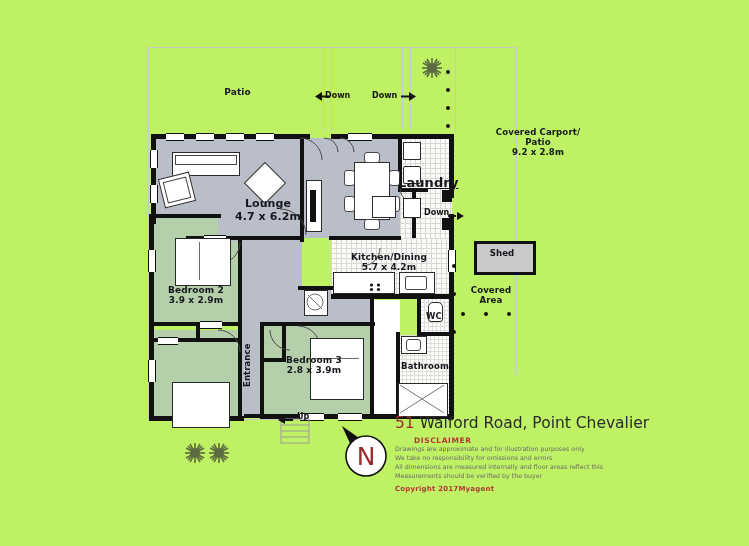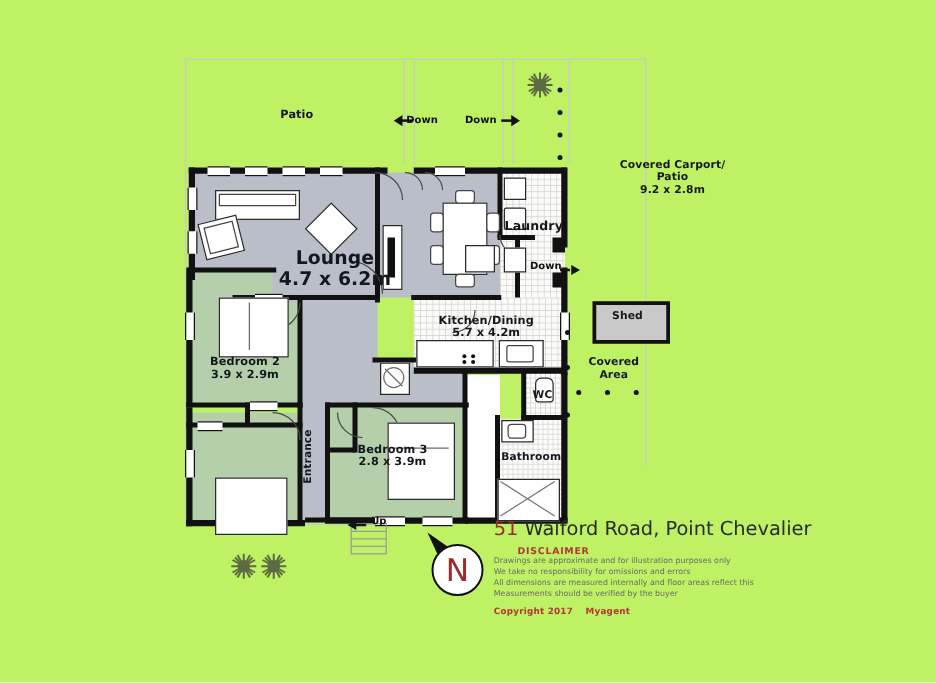--- a/index.html
+++ b/index.html
@@ -40,21 +40,21 @@
   .arrowtxt{position:absolute;font-size:8px;font-weight:bold;color:#111;}
 
   
   #titleblock{position:absolute;left:395px;top:414px;width:300px;}
   #addr{font-size:15.5px;color:#2b2b2b;font-weight:normal;white-space:nowrap;}
   #addr .num{color:#9c2b2b;}
   #disclaimer-h{font-size:7.5px;font-weight:bold;color:#b33636;
                 letter-spacing:.6px;margin-top:4px;padding-left:19px;}
   .disc-line{font-size:6.3px;color:#6b6b6b;line-height:1.42;}
   #copy{margin-top:4px;font-size:7px;font-weight:bold;color:#b33636;letter-spacing:.2px;}
-  #copy .ag{margin-left:10px;}
+  #copy .ag{}
 
   
   #compass{position:absolute;left:340px;top:424px;width:52px;height:56px;}
   .vert{writing-mode:vertical-rl;transform:rotate(180deg);}
 </style>
 </head>
 <body>
 
 <div id="stage">
 
@@ -239,31 +239,31 @@
 
   <svg class="abs" style="left:280px;top:418px;width:50px;height:32px;">
     <g stroke="#9a9a9a" stroke-width="1" fill="none">
       <rect x="1" y="1" width="28" height="24"></rect>
       <line x1="1" y1="7" x2="29" y2="7"></line>
         <line x1="1" y1="13" x2="29" y2="13"></line>
         <line x1="1" y1="19" x2="29" y2="19"></line>
     </g>
   </svg>
 
-  <div class="lbl" style="left:222px;top:198px;width:92px;font-size:15px;">
+  <div class="lbl" style="left:222px;top:198px;width:92px;font-size:11px;">
     <span>Lounge</span>
     <span class="l2">4.7 x 6.2m</span>
   </div>
 
   <div class="lbl" style="left:337px;top:252px;width:104px;font-size:9px;">
     <span>Kitchen/Dining</span>
     <span class="l2">5.7 x 4.2m</span>
   </div>
 
-  <div class="lbl" style="left:398px;top:176px;width:58px;font-size:10px;">
+  <div class="lbl" style="left:398px;top:176px;width:58px;font-size:13px;text-decoration:underline;">
     <span>Laundry</span>
   </div>
 
   <div class="lbl" style="left:152px;top:285px;width:88px;font-size:9px;">
     <span>Bedroom 2</span>
     <span class="l2">3.9 x 2.9m</span>
   </div>
 
 
   <div class="lbl" style="left:270px;top:355px;width:88px;font-size:9px;">

